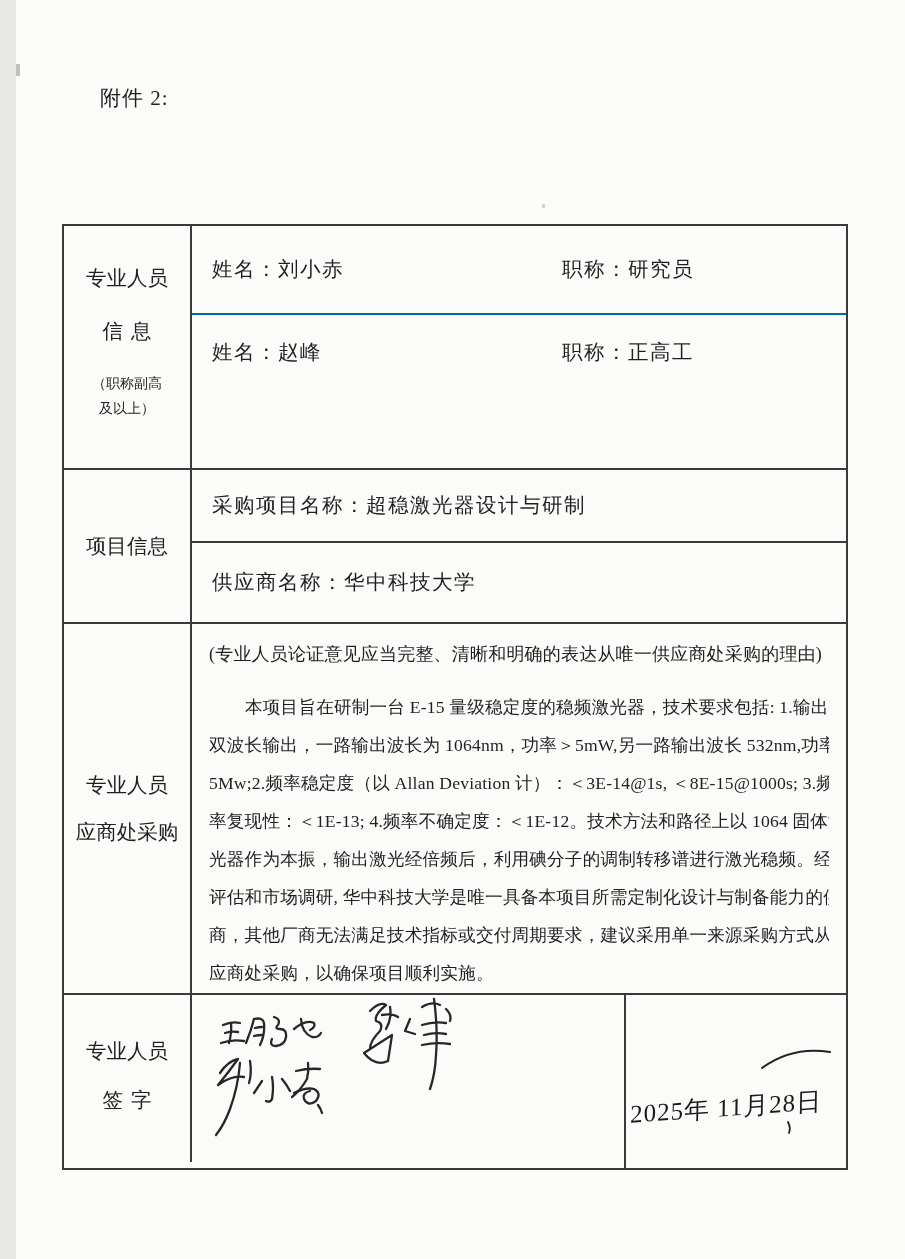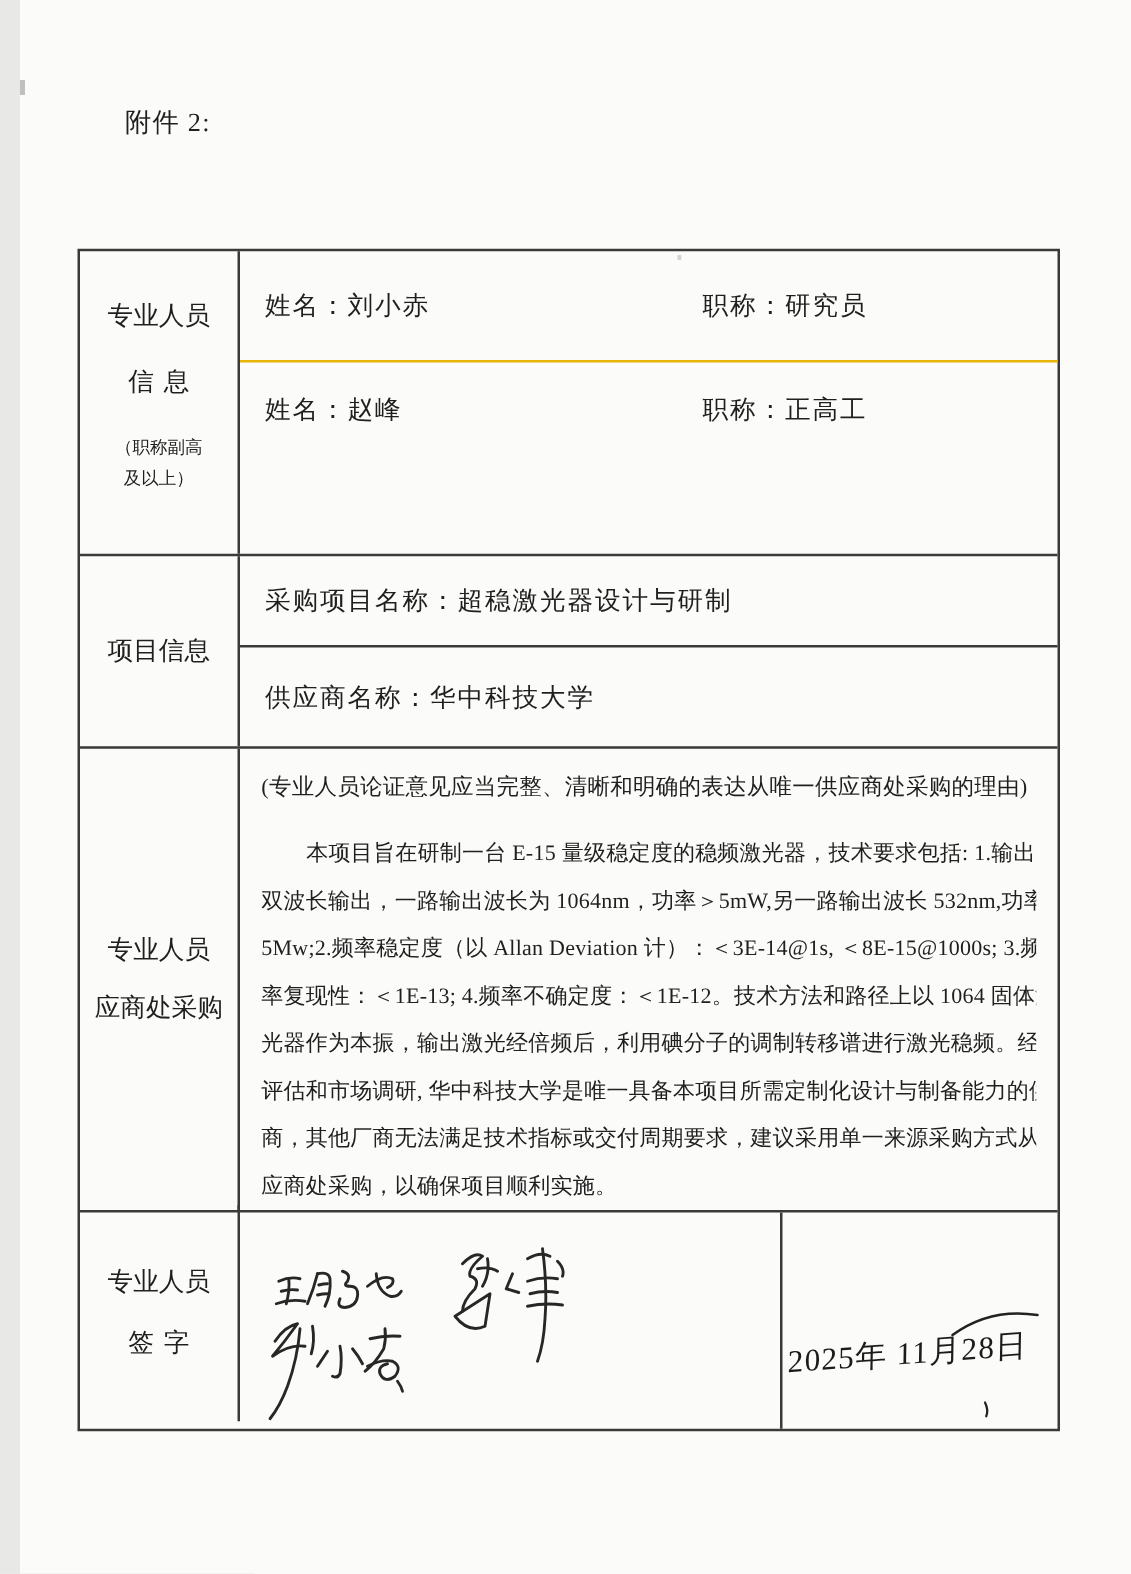--- a/index.html
+++ b/index.html
@@ -2,39 +2,39 @@
 <html><head>
 <meta charset="utf-8">
 <style>
   html,body{margin:0;padding:0;background:#e8e8e6;}
   .page{position:relative;width:905px;height:1259px;background:#fbfbfa;overflow:hidden;
         font-family:"Liberation Serif","DejaVu Serif",serif;color:#1f1f1f;margin-left:16px;}
   .attachment{position:absolute;left:84px;top:84px;font-size:21px;letter-spacing:1px;}
   .title{position:absolute;left:0;top:155px;width:100%;text-align:center;
          font-size:22.5px;font-weight:600;letter-spacing:2.5px;text-indent:6px;}
   
-  .tbl{position:absolute;left:46px;top:199px;width:782px;height:942px;
+  .tbl{position:absolute;left:46px;top:224px;width:782px;height:942px;
        border:2.4px solid #3a3a3a;display:flex;flex-direction:column;}
   .band{display:flex;box-sizing:border-box;}
   .b1{height:242px;}
   .b2{height:154px;border-top:2px solid #3a3a3a;}
   .b3{height:371px;border-top:2px solid #3a3a3a;}
   .b4{height:175px;border-top:2px solid #3a3a3a;}
   .hcell{width:128px;flex-shrink:0;border-right:2px solid #3a3a3a;box-sizing:border-box;
          display:flex;flex-direction:column;align-items:center;}
   .hc-center{justify-content:center;}
   .hl{font-size:20.5px;line-height:1;white-space:nowrap;}
   .sp{letter-spacing:8px;text-indent:8px;}
   .hcell-personnel{padding-top:42px;}
   .hcell-personnel .hl2{margin-top:32px;}
   .hnote{margin-top:30px;font-size:14px;line-height:25px;text-align:center;white-space:nowrap;}
   .gap26{height:26px;flex-shrink:0;}
   .rcol{flex:1;display:flex;flex-direction:column;min-width:0;}
   .frow{position:relative;box-sizing:border-box;}
-  .r1{height:87px;text-align:right;} .r2{height:78px;border-top:2px solid #eab308;} .r3{height:77px;border-top:2px solid #3a3a3a;}
+  .r1{height:87px;text-align:right;} .r2{height:78px;border-top:2px solid #0369a1;} .r3{height:77px;border-top:2px solid #3a3a3a;}
   .r4{height:72px;} .r5{height:82px;border-top:2px solid #3a3a3a;}
   .f{position:absolute;top:50%;transform:translateY(-52%);font-size:20.5px;
      letter-spacing:1.5px;white-space:nowrap;}
   .f-name{left:20px;} .f-title{left:370px;}
   
   .op-cell{flex:1;min-width:0;box-sizing:border-box;padding:8px 17px 0 17px;}
   .op-note{font-size:18px;line-height:44px;white-space:nowrap;letter-spacing:0.2px;}
   .op-par{margin-top:12px;}
   .op-line{font-size:17.6px;line-height:38px;white-space:nowrap;overflow:hidden;
            text-align:justify;text-align-last:justify;letter-spacing:0.2px;}

